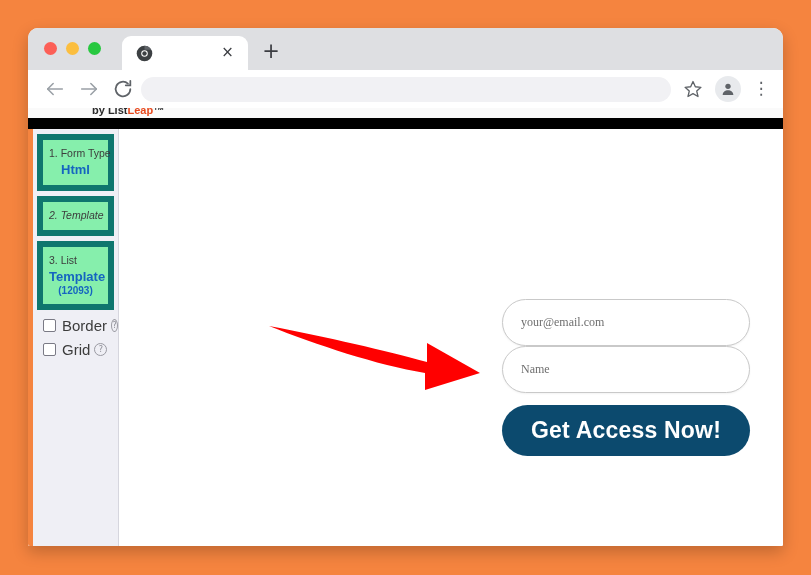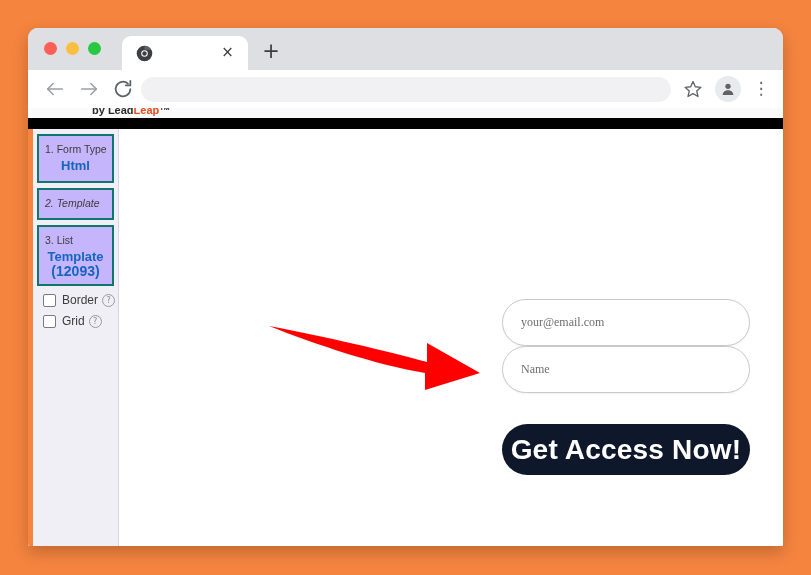--- a/index.html
+++ b/index.html
@@ -202,63 +202,63 @@
     position: absolute;
     left: 5px;
     top: 21px;
     width: 85px;
     bottom: 0;
     background: #EFEFF5;
     border-right: 1px solid #D6D6DE;
   }
   .step-card {
     margin: 5px 4px 0 4px;
-    background: #c4b5fd;
-    border: 2px solid #0f766e;
+    background: #86efac;
+    border: 6px solid #0f766e;
     padding: 6px 6px 7px 6px;
     box-sizing: border-box;
   }
   .step-label {
     font-size: 10.5px;
     color: #3C3C3C;
     line-height: 14px;
     white-space: nowrap;
   }
   .step-value {
     text-align: center;
     font-size: 13px;
     font-weight: bold;
     color: #1565C0;
     line-height: 16px;
     margin-top: 2px;
   }
   .step-count {
     text-align: center;
-    font-size: 14px;
+    font-size: 10px;
     font-weight: bold;
     color: #1565C0;
     line-height: 12px;
   }
   #step-card-template { padding-bottom: 8px; font-style: italic; }
 
   .option-row {
     display: flex;
     align-items: center;
     margin: 7px 0 0 10px;
   }
   .option-box {
     width: 11px;
     height: 11px;
     border: 1px solid #7A7A85;
     border-radius: 2px;
     background: #ffffff;
     flex: 0 0 auto;
   }
   .option-text {
-    font-size: 12px;
+    font-size: 15px;
     color: #3C3C3C;
     margin-left: 6px;
   }
   .help-icon {
     width: 11px;
     height: 11px;
     margin-left: 4px;
     border: 1px solid #9A9AA2;
     border-radius: 50%;
     color: #8A8A92;
@@ -295,28 +295,28 @@
     font-family: "Liberation Serif", serif;
     font-size: 12px;
     color: #6E6E6E;
     padding-left: 18px;
     box-shadow: 0 1px 2px rgba(0,0,0,0.05);
   }
   #name-field { }
   #submit-button {
     width: 248px;
     height: 51px;
-    margin-top: 31px;
+    margin-top: 12px;
     box-sizing: border-box;
     border: none;
     border-radius: 26px;
-    background: #0f172a;
+    background: #0c4a6e;
     color: #ffffff;
     font-family: "Liberation Sans", sans-serif;
-    font-size: 28px;
+    font-size: 23px;
     font-weight: bold;
     letter-spacing: 0.2px;
     cursor: pointer;
   }
 
   
   #annotation-arrow {
     position: absolute;
     left: 148px;
     top: 192px;
@@ -378,21 +378,21 @@
         <path d="M4 21c0-4.4 3.6-7 8-7s8 2.6 8 7z"></path>
       </svg>
     </div>
 
     <div id="menu-button">⋮</div>
   </div>
 
   <div id="page-viewport">
 
     <div id="brand-strip">
-      <div id="brand-text"><span>by Lead</span><span class="accent">Leap</span><span>™</span></div>
+      <div id="brand-text"><span>by List</span><span class="accent">Leap</span><span>™</span></div>
     </div>
 
     <div id="black-band"></div>
     <div id="orange-rail"></div>
 
     <div id="settings-sidebar">
 
       <div class="step-card">
         <div class="step-label">1. Form Type</div>
         <div class="step-value">Html</div>

